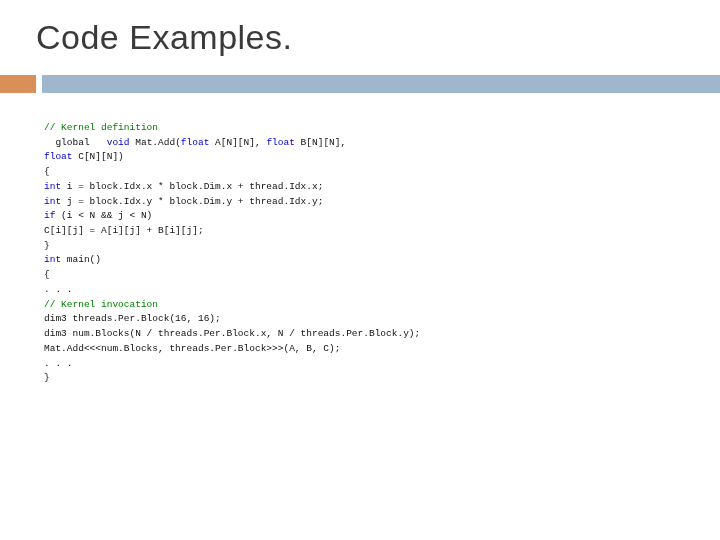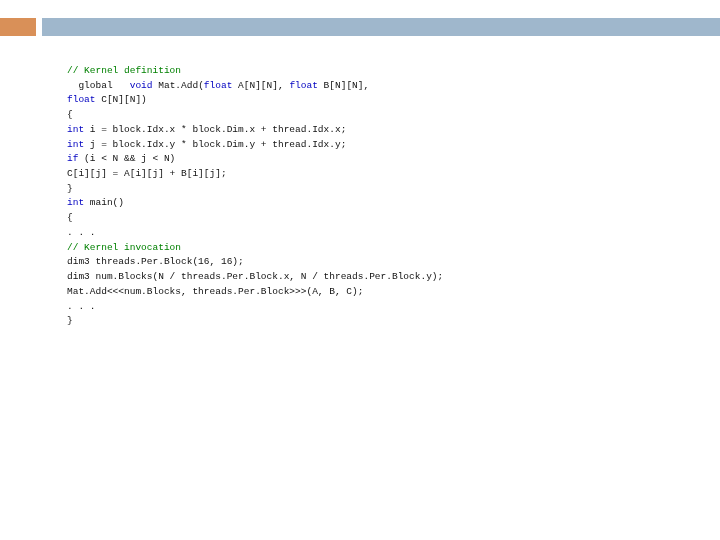--- a/index.html
+++ b/index.html
@@ -36,36 +36,37 @@
     background: #d99058;
   }
   .divider-blue {
     flex: 1;
     height: 18px;
     background: #9fb7cc;
     margin-left: 6px;
     margin-right: 0;
   }
   .code-block {
-    margin-left: 67px;
+    margin-left: 44px;
     font-family: "Courier New", Courier, monospace;
     font-size: 9.5px;
     line-height: 1.55;
     color: #111;
     white-space: pre;
   }
   .cm { color: #008000; } 
   .kw { color: #0000c0; } 
   .ty { color: #0000c0; } 
 </style>
 </head>
 <body>
 
 <div class="slide">
 
+  <h1 class="title">Code Examples.</h1>
 
   <div class="divider-row">
     <div class="divider-orange"></div>
     <div class="divider-blue"></div>
   </div>
 
   <div class="code-block"><span class="cm">// Kernel definition</span>
 <span>  global   </span><span class="kw">void</span><span> Mat.Add(</span><span class="ty">float</span><span> A[N][N], </span><span class="ty">float</span><span> B[N][N],</span>
 <span class="ty">float</span><span> C[N][N])</span>
 <span>{</span>

